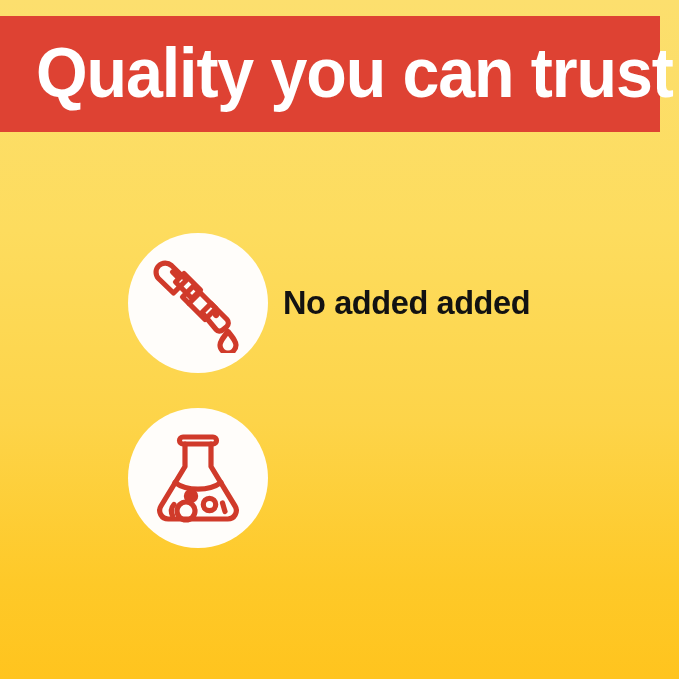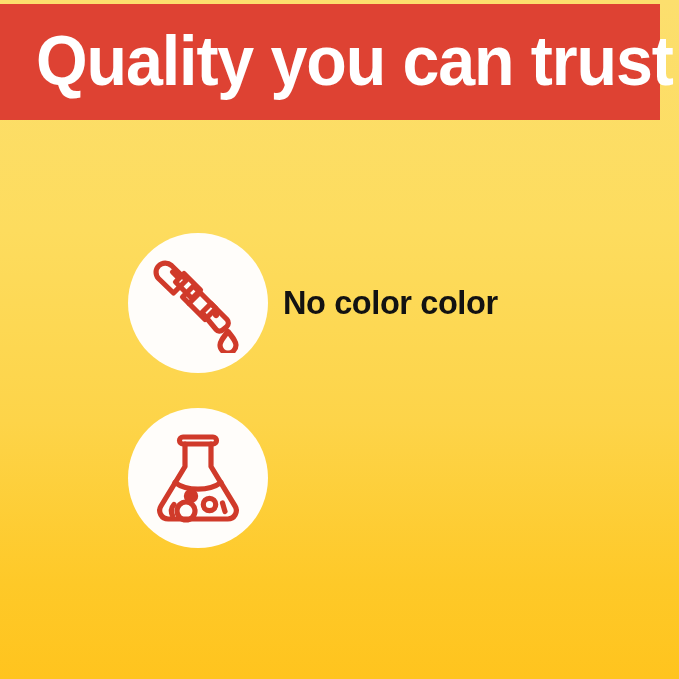--- a/index.html
+++ b/index.html
@@ -20,21 +20,21 @@
     width: 679px;
     height: 679px;
     background: linear-gradient(180deg, #FCDF6E 0%, #FDDC5E 34%, #FDD449 62%, #FEC928 86%, #FFC41E 100%);
     overflow: hidden;
   }
 
   
   .banner {
     position: absolute;
     left: 0;
-    top: 4px;
+    top: 16px;
     width: 660px;
     height: 116px;
     background: #DE4233;
     box-sizing: border-box;
   }
   .banner-title {
     position: absolute;
     left: 36px;
     top: 19px;
     width: 620px;
@@ -110,21 +110,21 @@
 
         <path d="M52.0 39.5 L41.0 50.5"></path>
 
         <path d="M63.0 50.5 L79.0 66.5 a5.0 5.0 0 0 1 -0.4 7.2 l-4.0 3.4 a4.6 4.6 0 0 1 -6.5 -0.6 L54.0 59.5 Z"></path>
 
         <path d="M68.0 62.0 l0.1 0.1" stroke-width="6"></path>
 
         <path d="M80.0 78.5 c5.8 7.2 8.0 10.3 8.0 13.6 a8.0 8.0 0 0 1 -16.0 0 c0 -3.3 2.2 -6.4 8.0 -13.6 Z"></path>
       </svg>
     </div>
-    <div class="feature-label">No color color</div>
+    <div class="feature-label">No added added</div>
   </div>
 
   <div class="feature-row" id="feature-row-1">
     <div class="icon-circle">
       <svg viewBox="0 0 100 100" fill="none" stroke="#D03A2A" stroke-width="5.2" stroke-linecap="round" stroke-linejoin="round">
 
         <rect x="31.5" y="9.0" width="37.0" height="7.0" rx="3.5"></rect>
 
         <path d="M37.0 16.0 L37.0 38.5 L13.0 78.0 a8.5 8.5 0 0 0 7.2 13.0 L79.8 91.0 a8.5 8.5 0 0 0 7.2 -13.0 L63.0 38.5 L63.0 16.0"></path>
 

